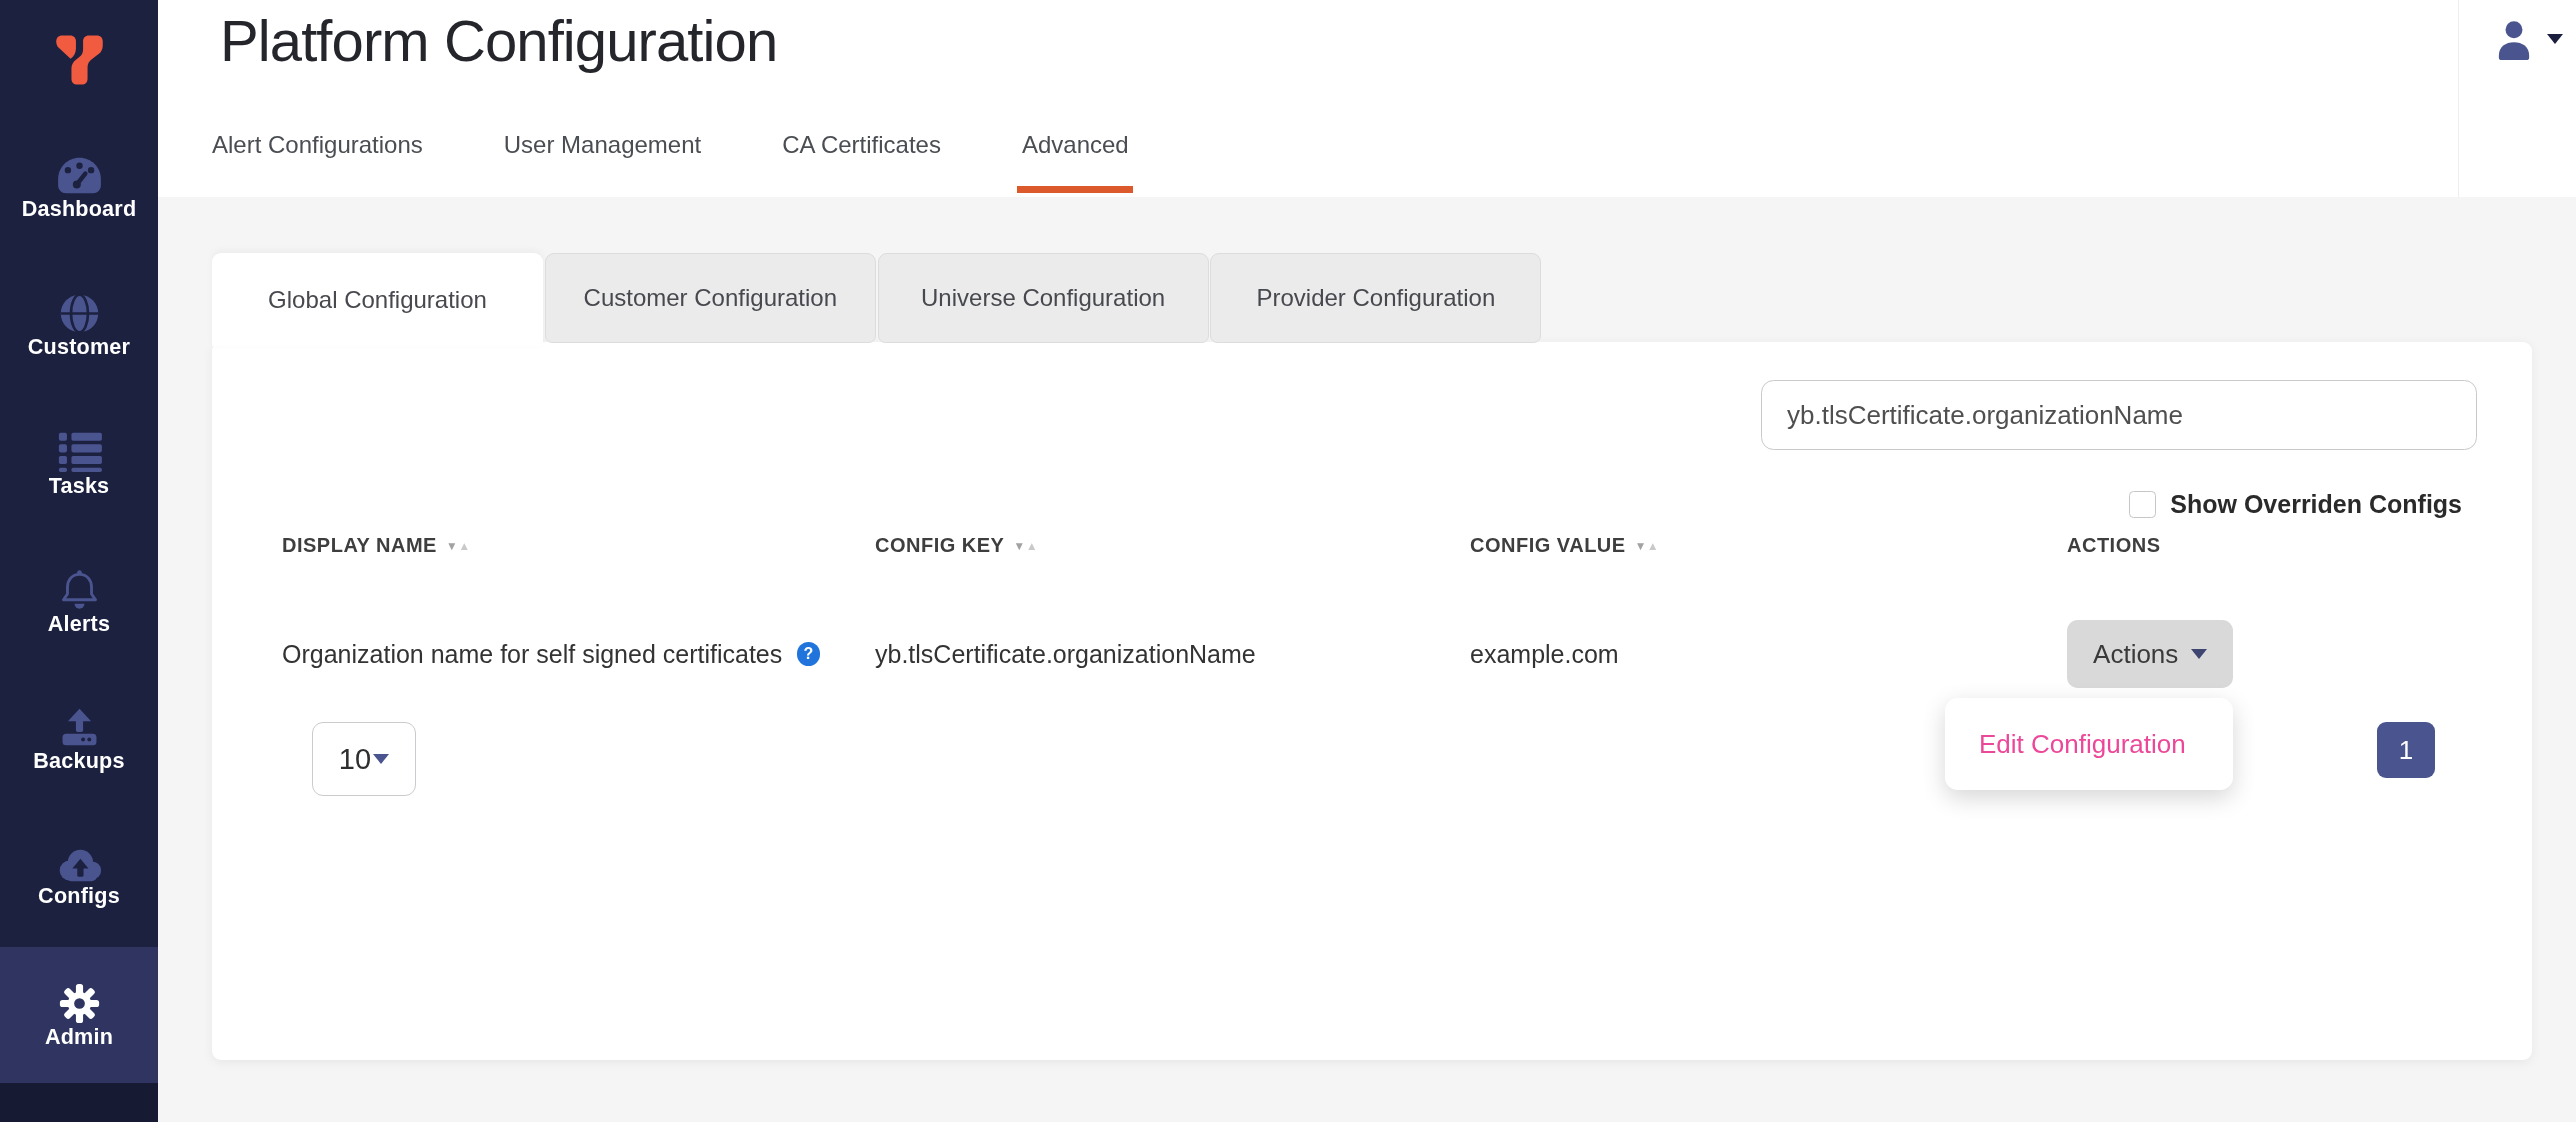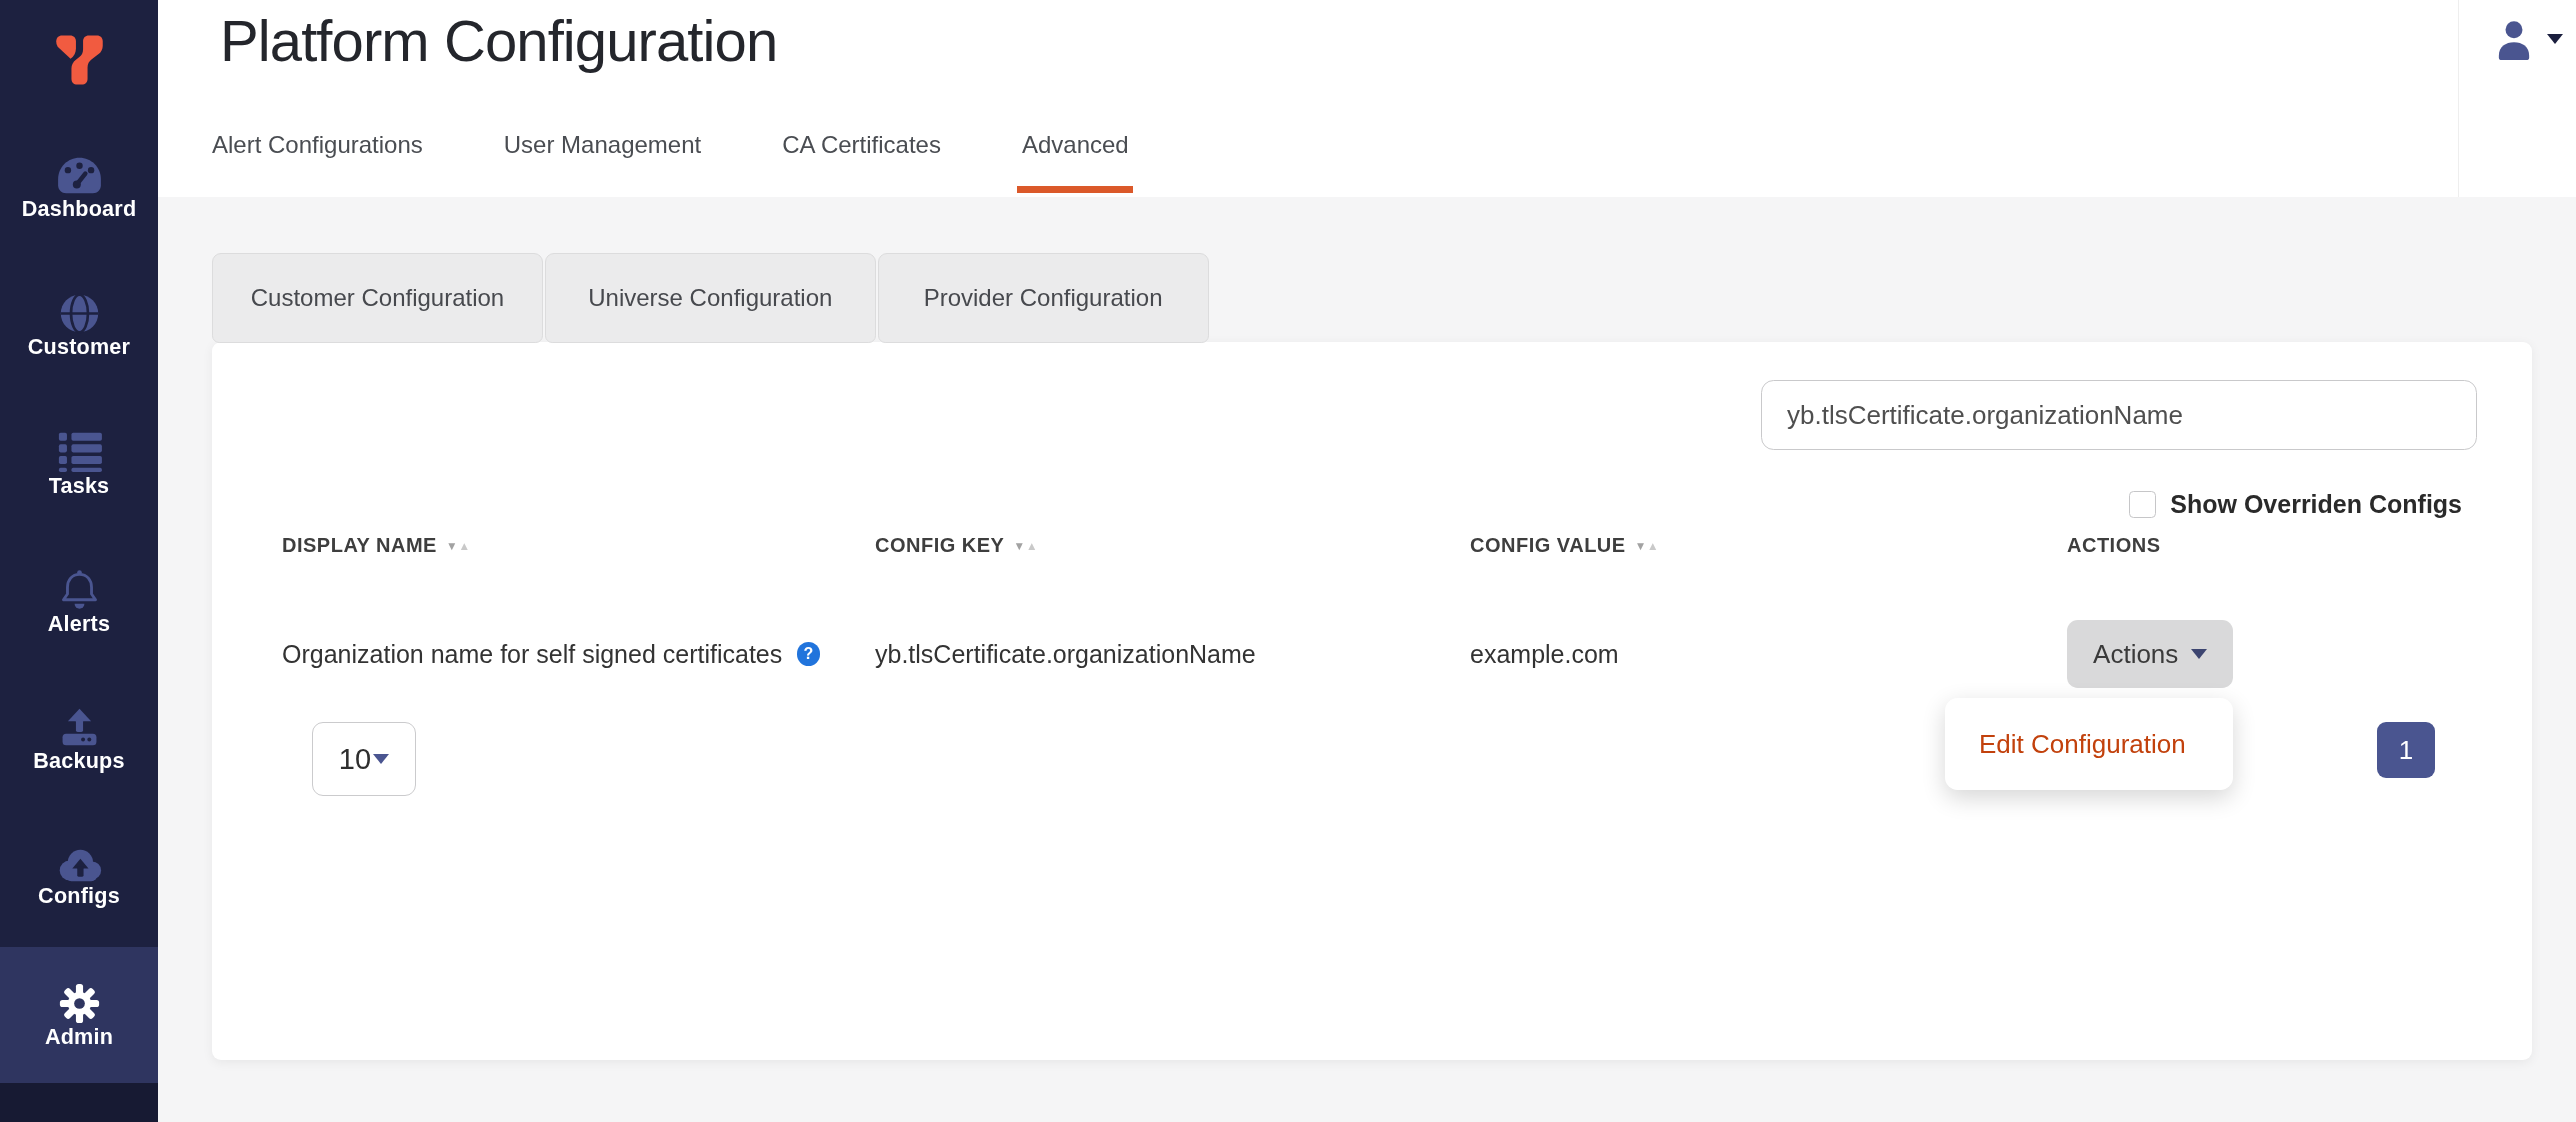--- a/index.html
+++ b/index.html
@@ -59,21 +59,21 @@
   .td { font-size:25px; color:#333333; display:flex; align-items:center; }
   .help-icon { display:inline-flex; align-items:center; justify-content:center; width:23.4px; height:23.4px; margin-left:14.4px;
     border-radius:50%; background:#2174dc; color:#fff; font-size:16px; font-weight:bold; cursor:pointer; flex:none; }
   .actions-btn { width:166px; height:68px; background:#d9d9da; border:none; border-radius:10.8px; cursor:pointer;
     display:flex; align-items:center; justify-content:center; gap:12.6px; font-size:26px; color:#3a3a3a;
     font-family:"Liberation Sans", sans-serif; }
   .caret-slate { width:0; height:0; border-left:8px solid transparent; border-right:8px solid transparent; border-top:10.8px solid #3d4570; }
 
   .dropdown { position:absolute; left:1733px; top:356px; width:288px; height:92px; background:#ffffff; border-radius:12.6px;
     box-shadow:0 7.2px 23.4px rgba(0,0,0,.16); z-index:6; display:flex; align-items:center; padding-left:34px; }
-  .dropdown-item { font-size:26px; color:#c2410c; cursor:pointer; }
+  .dropdown-item { font-size:26px; color:#ec4899; cursor:pointer; }
 
   .page-size-btn { position:absolute; left:100px; top:380px; width:104px; height:74px; background:#fff;
     border:1.8px solid #cbcbcd; border-radius:11px; cursor:pointer; display:flex; align-items:center; justify-content:center; gap:2px;
     font-size:29px; color:#2e2e2e; font-family:"Liberation Sans", sans-serif; }
   .page-size-btn .caret-slate { border-top-color:#4a5590; }
 
   .page-btn { position:absolute; left:2165px; top:380px; width:58px; height:56px; background:#4a5590; border:none;
     border-radius:9px; color:#ffffff; font-size:26px; display:flex; align-items:center; justify-content:center; cursor:pointer;
     font-family:"Liberation Sans", sans-serif; }
 </style>
@@ -205,20 +205,21 @@
         <path d="M4 40c0-10 7.6-15 17-15s17 5 17 15v2a3 3 0 0 1-3 3H7a3 3 0 0 1-3-3z"></path>
       </g>
     </svg>
     <span class="caret-user"></span>
   </div>
 </header>
 
 <main class="content">
 
   <div class="subtabs">
+    <div class="subtab active">Global Configuration</div>
     <div class="subtab">Customer Configuration</div>
     <div class="subtab">Universe Configuration</div>
     <div class="subtab">Provider Configuration</div>
   </div>
 
   <section class="panel">
 
     <input class="search-input" type="text" value="yb.tlsCertificate.organizationName" style="">
 
     <div class="overridden">

